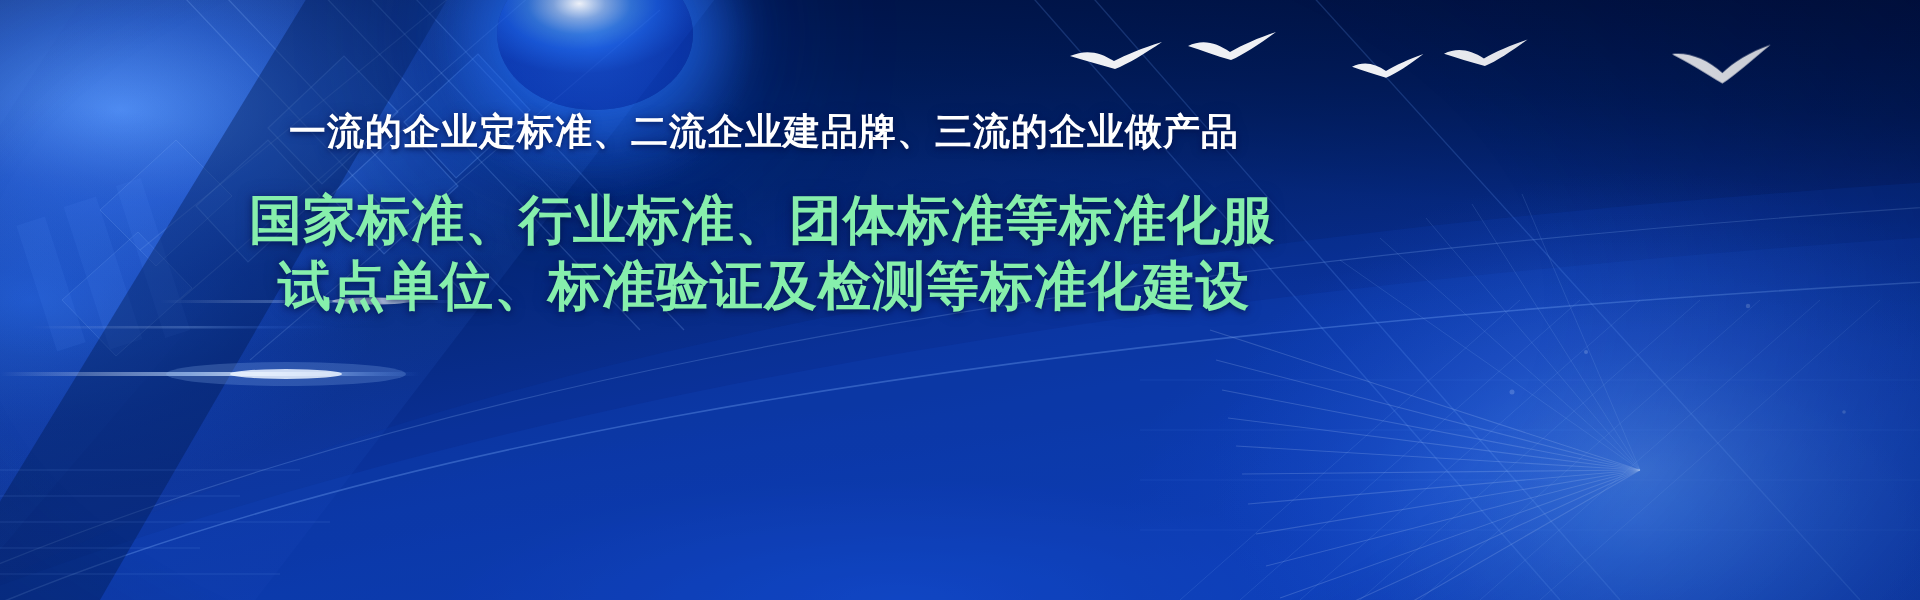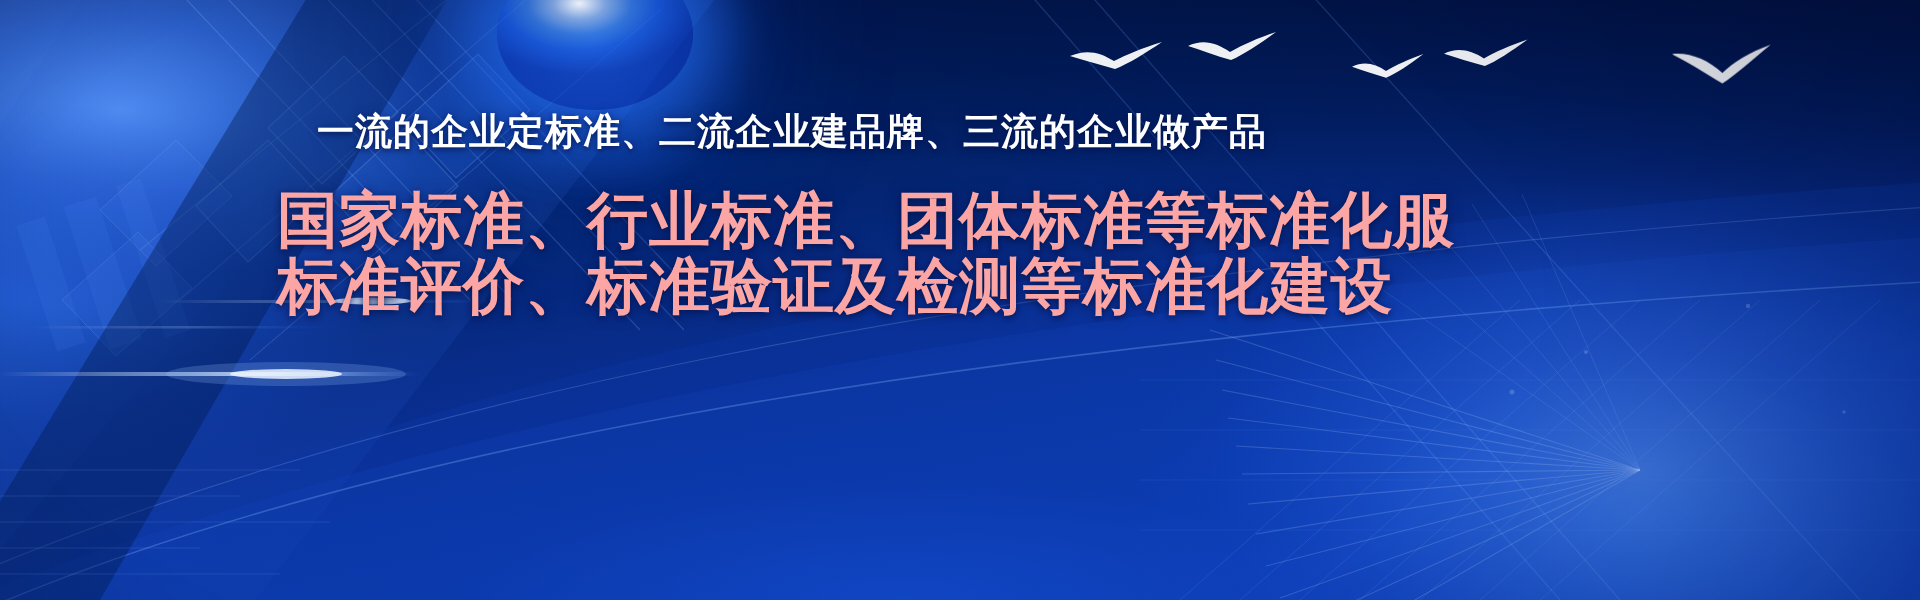--- a/index.html
+++ b/index.html
@@ -82,40 +82,39 @@
   }
 
   
   .content {
     position: absolute;
     left: 0; right: 0;
     top: 0;
     width: 1528px;
     text-align: center;
     z-index: 40;
-    padding-left: 28px;
   }
   .subtitle {
     margin-top: 112px;
     font-size: 37px;
     font-weight: 700;
     letter-spacing: 1px;
     color: #ffffff;
     line-height: 1.1;
     text-shadow: 0 2px 5px rgba(0,18,70,0.70), 0 0 12px rgba(0,26,92,0.45);
   }
   .headline {
     margin: 16px auto;
     margin-top: 34px;
     width: 1030px;
-    font-size: 61px;
+    font-size: 53px;
     font-weight: 700;
     line-height: 66px;
     letter-spacing: 1px;
-    color: #fca5a5;
+    color: #86efac;
     text-shadow: 0 2px 6px rgba(0,16,64,0.72), 0 0 16px rgba(0,28,96,0.42);
     text-align: center;
   }
   .headline .hl-line { display: block; white-space: nowrap; }
   .hl-line.justify {
     display: flex;
     justify-content: space-between;
   }
   .hl-line.justify > span { display: inline-block; }
 </style>
@@ -310,19 +309,19 @@
 
   <div class="content">
 
     <div class="subtitle">一流的企业定标准、二流企业建品牌、三流的企业做产品</div>
 
     <div class="headline">
       <span class="hl-line justify">
         <span>国家标准、行业标准、团体标准等标准化服</span>
       </span>
       <span class="hl-line" style="text-align:center;">
-        <span>标准评价、标准验证及检测等标准化建设</span>
+        <span>试点单位、标准验证及检测等标准化建设</span>
       </span>
     </div>
 
   </div>
 
 </div>
 
 </body></html>

